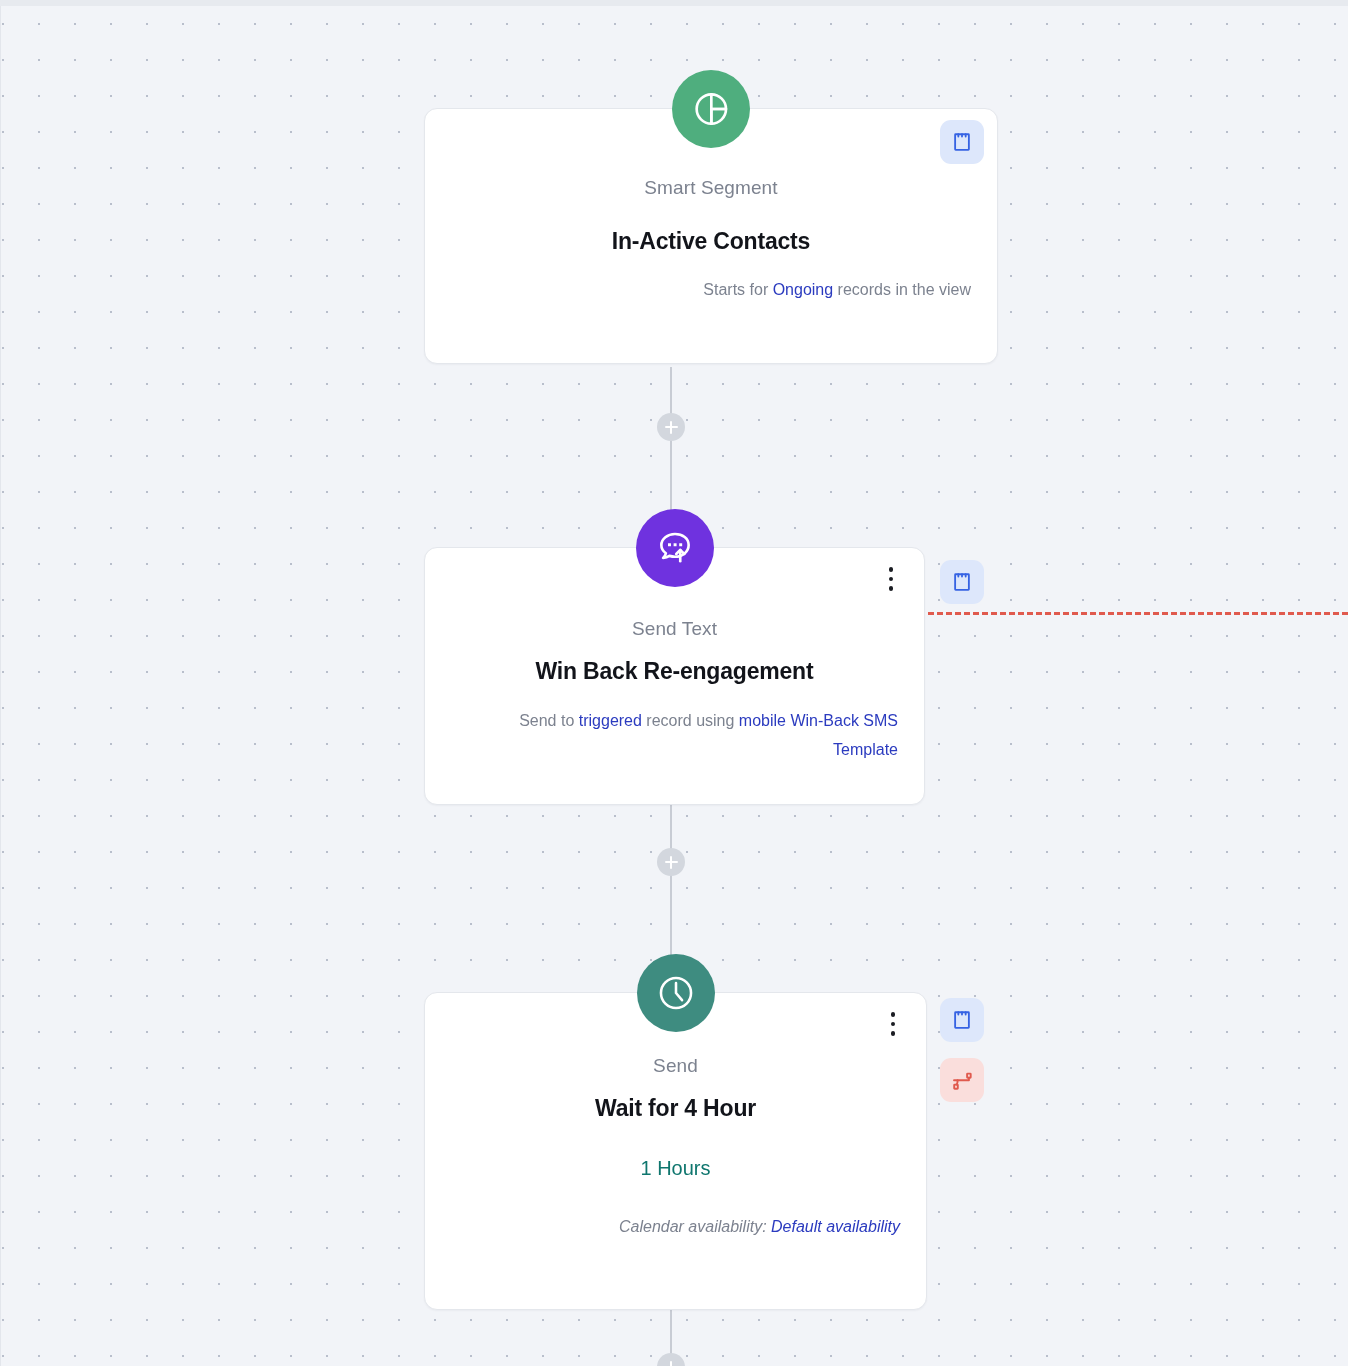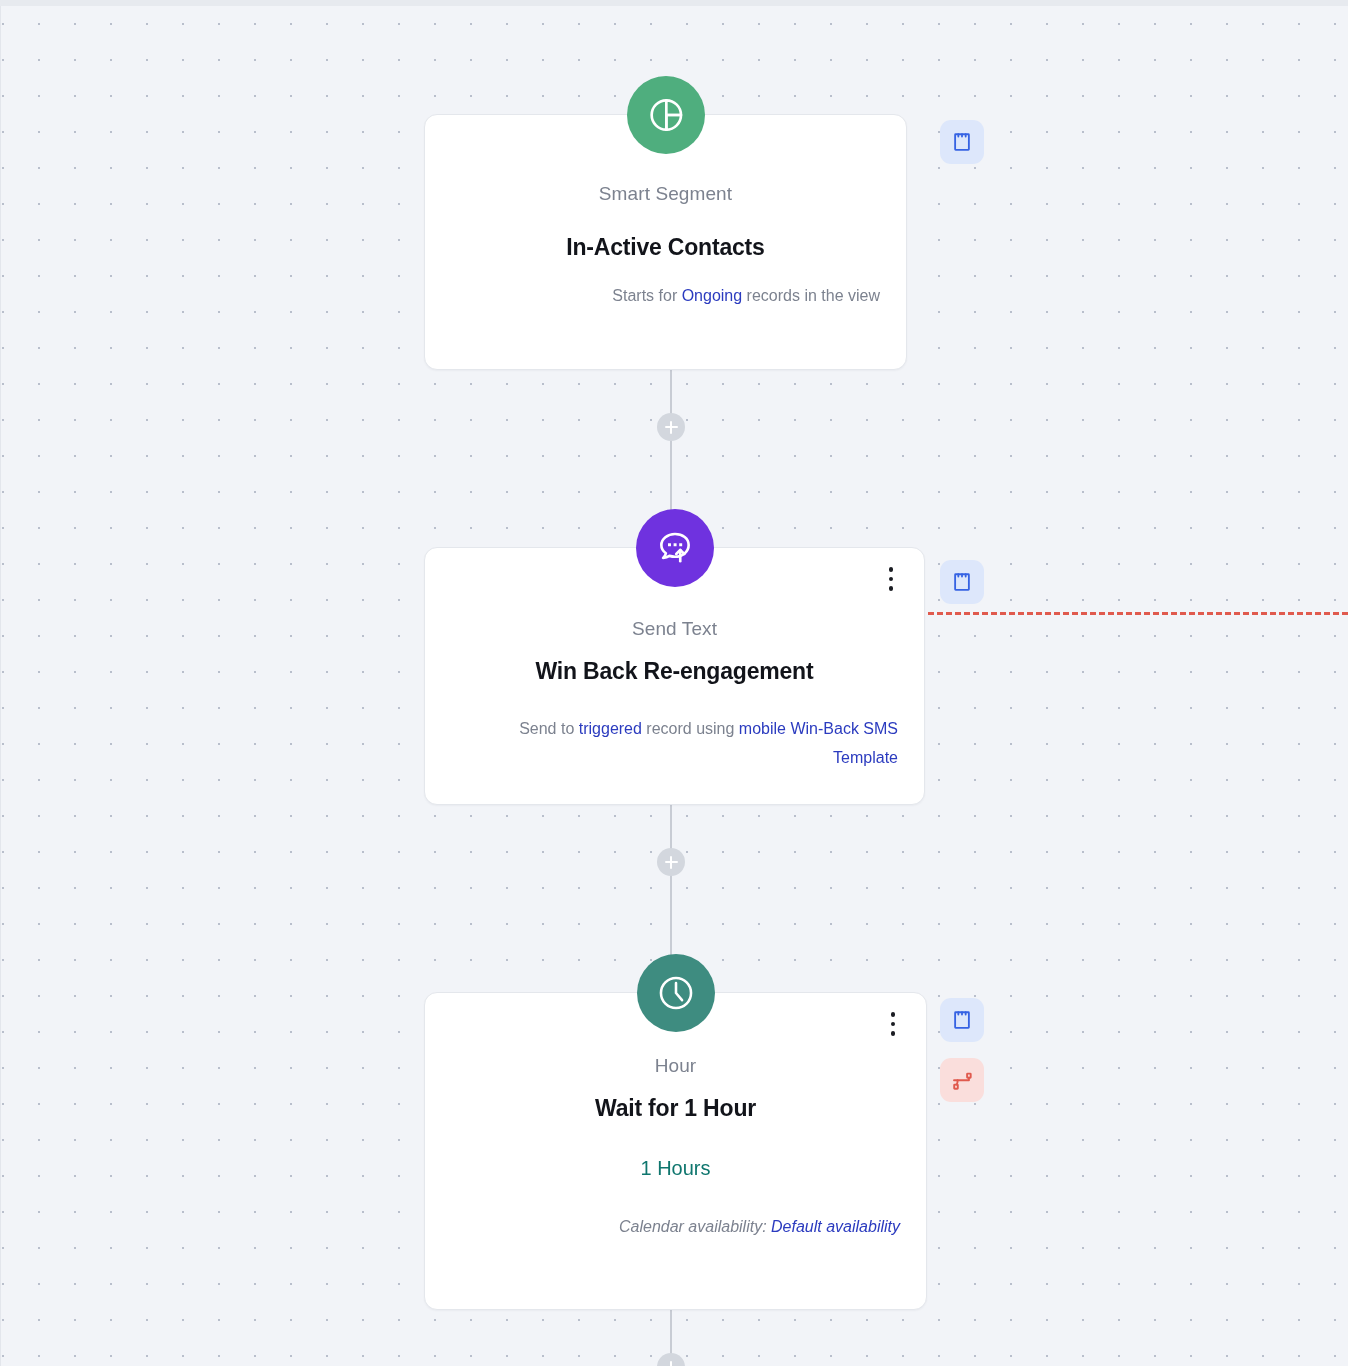--- a/index.html
+++ b/index.html
@@ -178,31 +178,31 @@
     display: flex;
     align-items: center;
     justify-content: center;
     z-index: 12;
     cursor: pointer;
   }
   .badge.blue { background: #dde7fb; }
   .badge.red  { background: #fadedc; }
 
   
-  #card-smart-segment { left: 424px; top: 114px;  width: 483px; height: 256px; }
+  #card-smart-segment { left: 424px; top: 108px;  width: 574px; height: 256px; }
   #card-send-text     { left: 424px; top: 547px;  width: 501px; height: 258px; }
   #card-wait          { left: 424px; top: 992px;  width: 503px; height: 318px; }
 
   #card-smart-segment .node-kicker { margin-top: 68px; }
   #card-smart-segment .node-title  { margin-top: 29px; }
   #card-smart-segment .node-desc   { margin-top: 21px; }
 
   #card-send-text .node-kicker { margin-top: 70px; }
   #card-send-text .node-title  { margin-top: 18px; }
-  #card-send-text .node-desc   { margin-top: 30px; }
+  #card-send-text .node-desc   { margin-top: 22px; }
 
   #card-wait .node-kicker { margin-top: 62px; }
   #card-wait .node-title  { margin-top: 18px; }
   #card-wait .node-value  { margin-top: 35px; }
   #card-wait .node-desc   { margin-top: 33px; font-style: italic; }
 </style>
 </head>
 <body>
 
 <div id="canvas">
@@ -293,22 +293,22 @@
         <path d="M12 6.6V12l3.3 3.9"></path>
       </svg>
     </div>
 
     <div class="kebab">
       <i></i>
       <i></i>
       <i></i>
     </div>
 
-    <div class="node-kicker">Hour</div>
-    <div class="node-title">Wait for 1 Hour</div>
+    <div class="node-kicker">Send</div>
+    <div class="node-title">Wait for 4 Hour</div>
     <div class="node-value">1 Hours</div>
     <div class="node-desc">
       <span>Calendar availability: </span><span class="lnk">Default availability</span>
     </div>
   </div>
 
   <div class="badge blue" style="left:940px; top:998px;">
     <svg width="22" height="22" viewBox="0 0 24 24" fill="none" stroke="#3663e3" stroke-width="2" stroke-linecap="round" stroke-linejoin="round">
       <rect x="4.5" y="3.5" width="15" height="17" rx="0.6"></rect>
       <path d="M8 3.5v2.6M12 3.5v2.6M16 3.5v2.6"></path>

